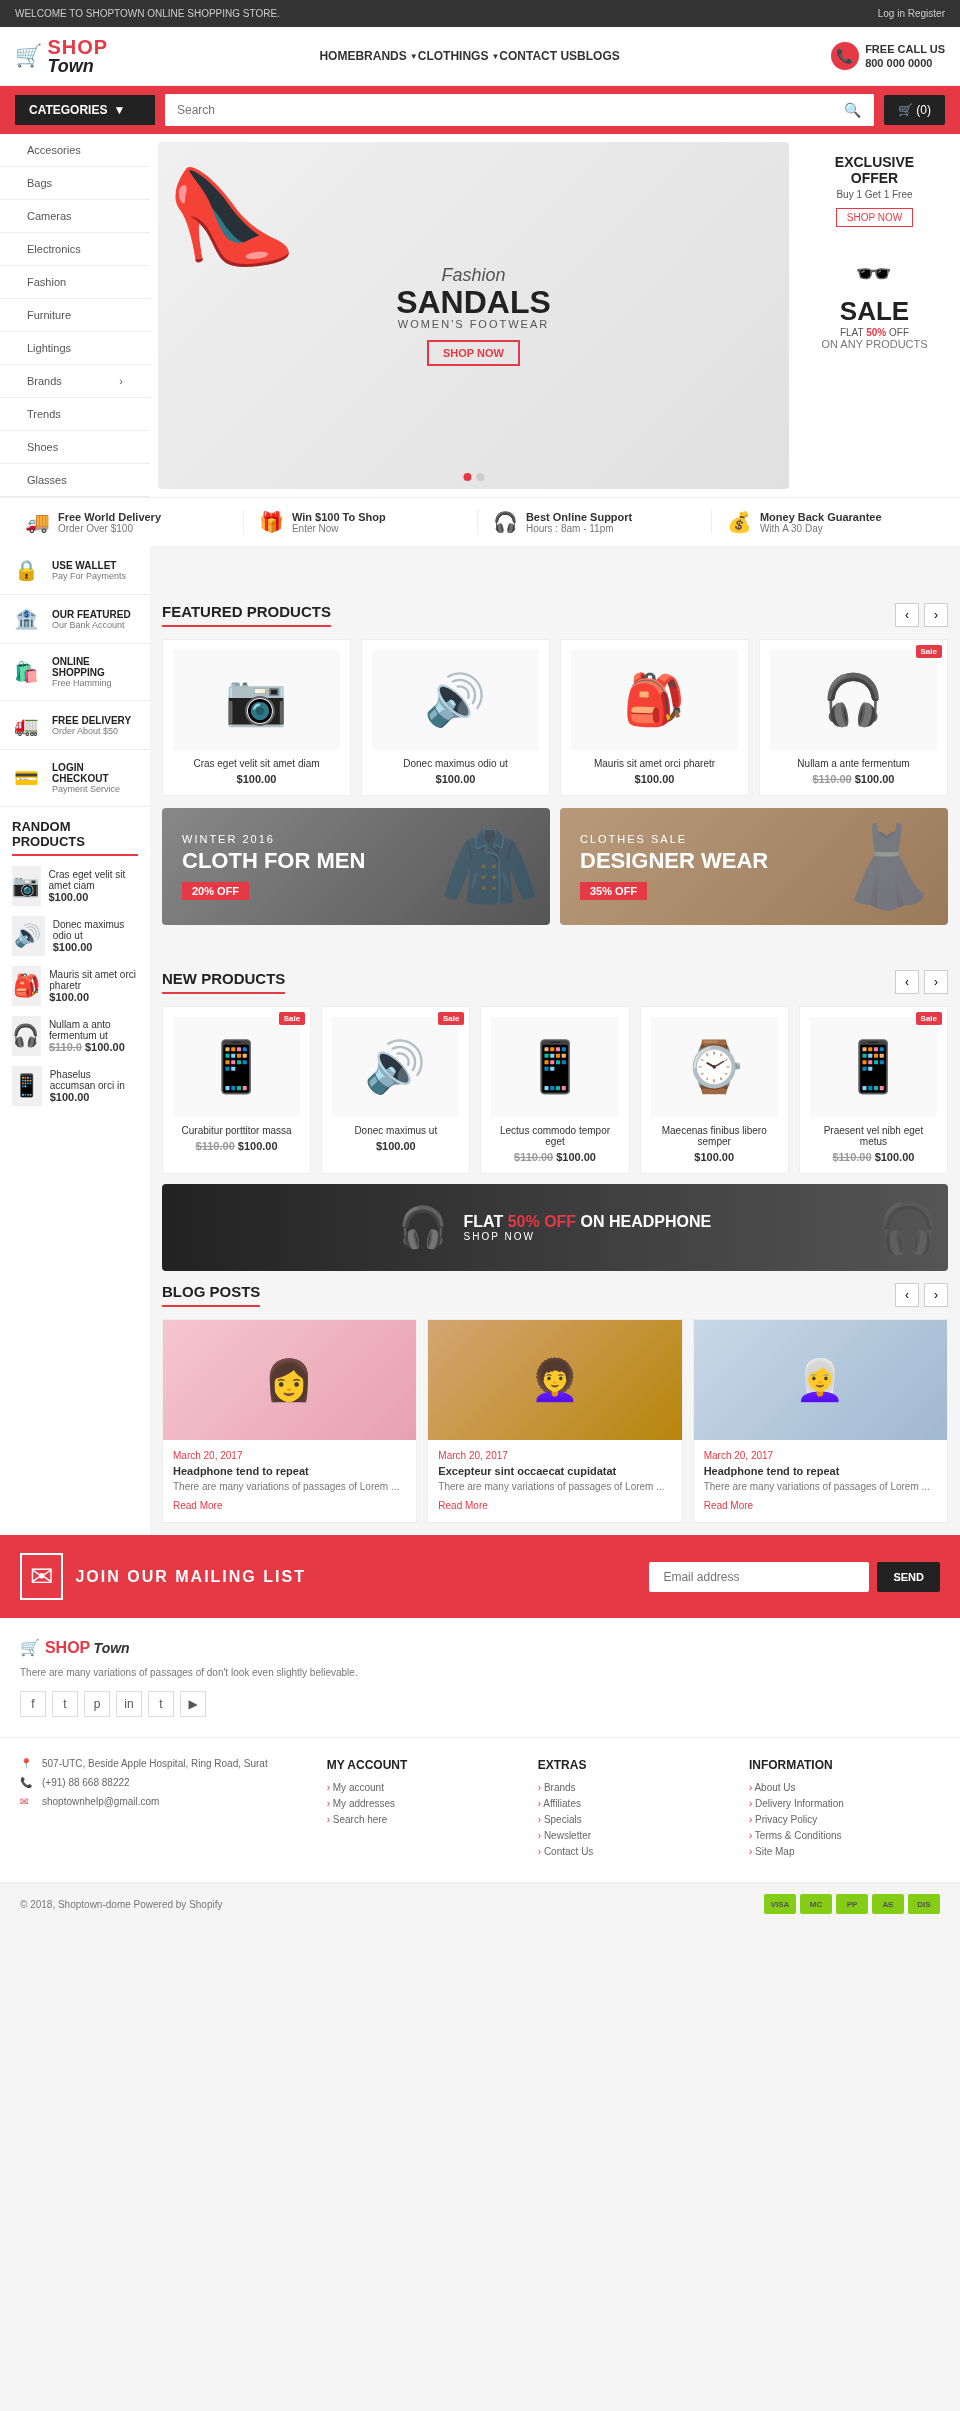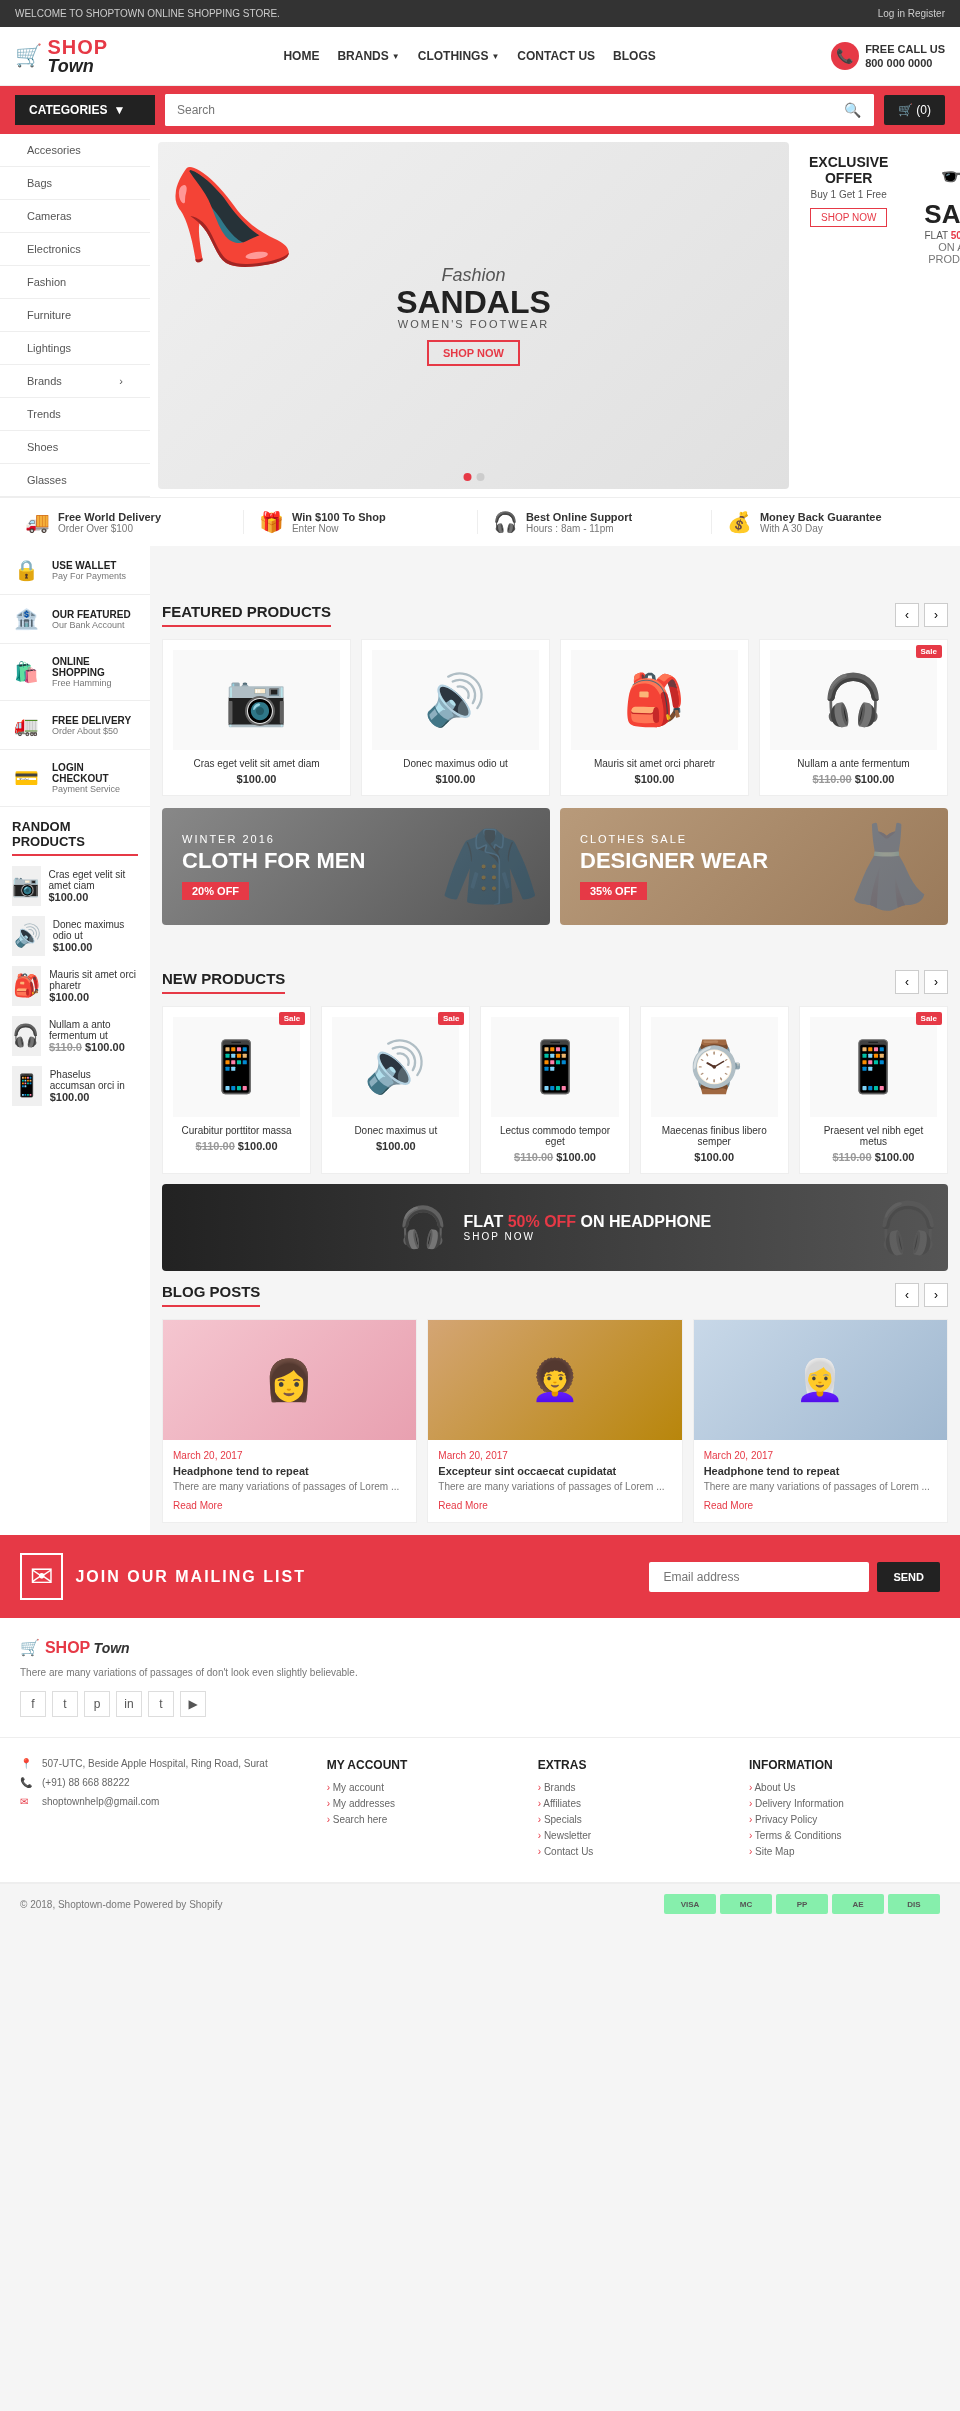--- a/index.html
+++ b/index.html
@@ -9,21 +9,21 @@
     
     .top-bar { background: #333; color: #ccc; font-size: 10px; padding: 8px 15px; display: flex; justify-content: space-between; align-items: center; }
 
     
     .header { background: #fff; padding: 10px 15px; display: flex; align-items: center; justify-content: space-between; border-bottom: 1px solid #eee; }
     .logo { display: flex; align-items: center; }
     .logo-icon { color: #e63946; font-size: 22px; margin-right: 5px; }
     .logo-text { display: flex; flex-direction: column; line-height: 1; }
     .logo-shop { color: #e63946; font-size: 20px; font-weight: 900; letter-spacing: 1px; }
     .logo-town { color: #222; font-size: 18px; font-weight: 700; font-style: italic; }
-    .nav { display: flex; gap: 18px; font-size: 12px; font-weight: 600; }
+    .nav { display: flex; font-size: 12px; font-weight: 600; }
     .nav a { color: #333; }
     .nav .dropdown { display: flex; align-items: center; gap: 3px; cursor: pointer; }
     .header-right { display: flex; align-items: center; gap: 15px; }
     .free-call { display: flex; align-items: center; gap: 6px; }
     .call-icon { background: #e63946; color: #fff; border-radius: 50%; width: 28px; height: 28px; display: flex; align-items: center; justify-content: center; font-size: 14px; }
     .call-text { font-size: 11px; font-weight: 700; line-height: 1.3; }
 
     
     .search-row { background: #e63946; padding: 8px 15px; display: flex; align-items: center; gap: 10px; }
     .categories-btn { background: #222; color: #fff; padding: 8px 14px; font-size: 12px; font-weight: 700; display: flex; align-items: center; gap: 6px; cursor: pointer; min-width: 140px; }
@@ -42,21 +42,21 @@
     .hero-banner { flex: 1; background: linear-gradient(135deg, #f0f0f0, #e0e0e0); position: relative; border-radius: 4px; overflow: hidden; min-height: 240px; display: flex; align-items: center; justify-content: center; }
     .hero-content { text-align: center; z-index: 2; position: relative; }
     .hero-title-script { font-style: italic; font-size: 18px; color: #555; }
     .hero-title-main { font-size: 32px; font-weight: 900; color: #222; line-height: 1; }
     .hero-subtitle { font-size: 11px; color: #555; letter-spacing: 2px; margin-bottom: 10px; }
     .shop-now-btn { border: 2px solid #e63946; color: #e63946; padding: 5px 14px; font-size: 11px; font-weight: 700; cursor: pointer; background: transparent; }
     .hero-dots { position: absolute; bottom: 8px; left: 50%; transform: translateX(-50%); display: flex; gap: 5px; }
     .dot { width: 8px; height: 8px; border-radius: 50%; background: #ccc; }
     .dot.active { background: #e63946; }
 
-    .side-banners { display: flex; flex-direction: row; gap: 12px; width: 155px; }
+    .side-banners { display: flex; flex-direction: column; gap: 0; width: 155px; }
     .side-banner { background: #fff; padding: 12px; border-radius: 4px; text-align: center; }
     .side-banner-title { font-size: 14px; font-weight: 900; color: #222; }
     .side-banner-sub { font-size: 10px; color: #555; margin: 3px 0; }
     .side-banner-btn { border: 1px solid #e63946; color: #e63946; padding: 3px 10px; font-size: 10px; cursor: pointer; background: transparent; margin-top: 5px; display: inline-block; }
     .side-sale { font-size: 26px; font-weight: 900; color: #222; }
     .side-sale-sub { font-size: 10px; color: #555; }
     .sale-percent { color: #e63946; font-weight: 700; }
     .glasses-icon { font-size: 30px; color: #8B4513; margin: 5px 0; }
 
     
@@ -157,21 +157,21 @@
     .footer-col-title { font-size: 12px; font-weight: 800; color: #222; margin-bottom: 10px; text-transform: uppercase; }
     .footer-col ul { list-style: none; }
     .footer-col ul li { font-size: 10px; color: #666; margin-bottom: 5px; cursor: pointer; }
     .footer-col ul li::before { content: "› "; color: #e63946; }
     .contact-item { display: flex; align-items: flex-start; gap: 8px; margin-bottom: 8px; font-size: 10px; color: #666; }
     .contact-icon { color: #e63946; min-width: 14px; }
 
     
     .footer-bottom { background: #f5f5f5; padding: 10px 20px; display: flex; justify-content: space-between; align-items: center; font-size: 10px; color: #777; border-top: 1px solid #eee; }
     .payment-icons { display: flex; gap: 4px; }
-    .payment-icon { background: #86efac; width: 52px; height: 20px; border-radius: 2px; display: flex; align-items: center; justify-content: center; font-size: 8px; font-weight: 700; color: #555; }
+    .payment-icon { background: #84cc16; width: 32px; height: 20px; border-radius: 2px; display: flex; align-items: center; justify-content: center; font-size: 8px; font-weight: 700; color: #555; }
 
     .chevron { font-size: 8px; }
   </style>
 </head>
 <body>
 
 <div class="top-bar">
   <span>WELCOME TO SHOPTOWN ONLINE SHOPPING STORE.</span>
   <div>
     <a>Log in</a>

